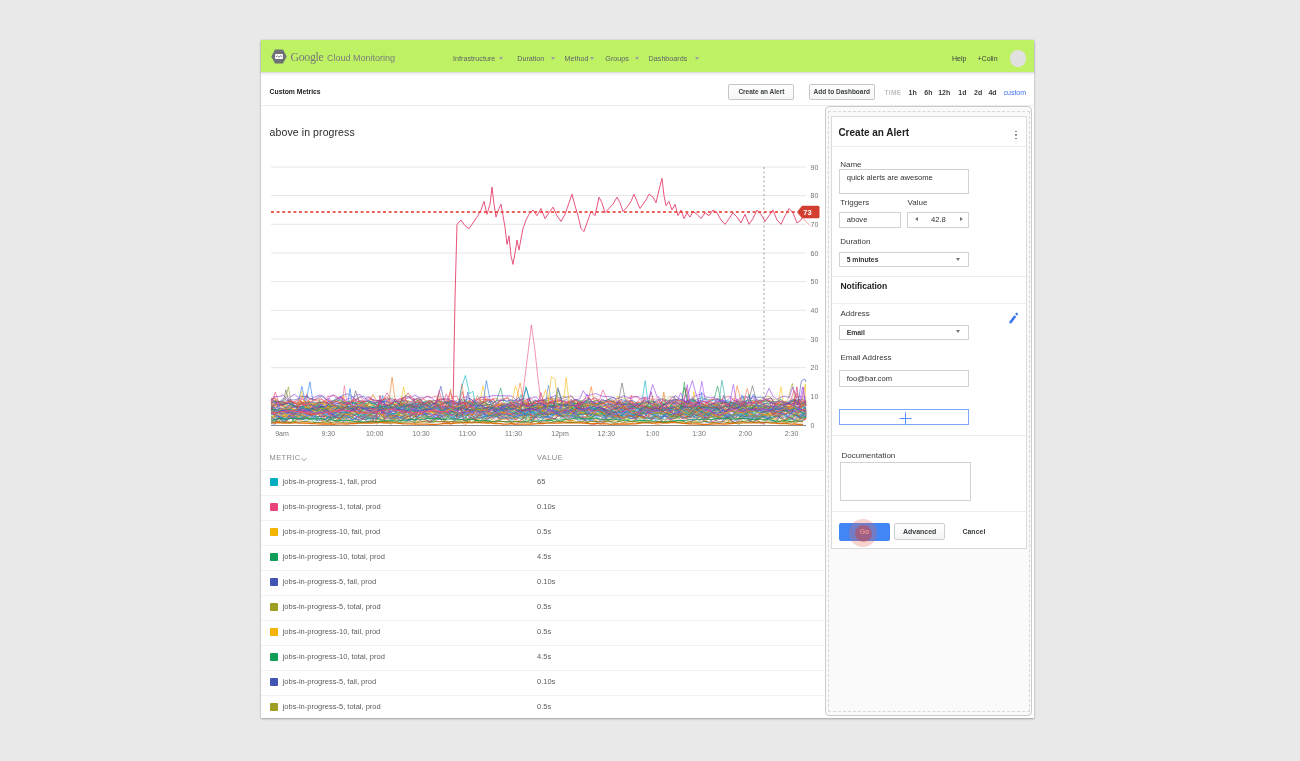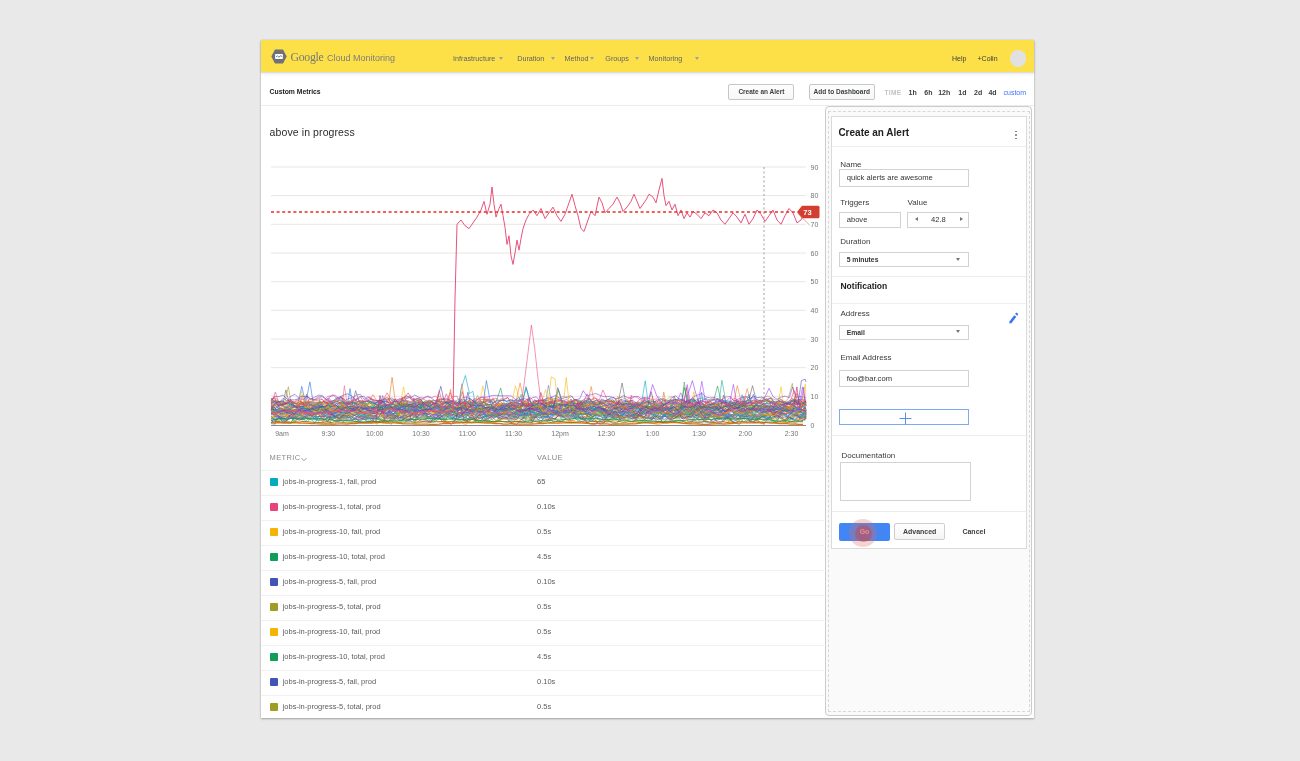--- a/index.html
+++ b/index.html
@@ -1,18 +1,18 @@
 <!DOCTYPE html>
 <html><head><meta charset="utf-8">
 <style>
   * { margin:0; padding:0; box-sizing:border-box; }
   html,body { width:1300px; height:761px; background:#e9e9e9; font-family:"Liberation Sans",sans-serif; }
   .page { position:absolute; left:261px; top:40px; width:773px; height:678px; background:#fff;
           box-shadow:0 1px 2px rgba(0,0,0,0.3), 0 0 1px rgba(0,0,0,0.12); }
-  .hdr { position:absolute; left:0; top:0; width:773px; height:33px; background:#fde047;
+  .hdr { position:absolute; left:0; top:0; width:773px; height:33px; background:#bef264;
          border-bottom:1px solid #dcdcdc; box-shadow:0 1px 3px rgba(0,0,0,0.1); z-index:5;text-align:center; }
   .toolbar { position:absolute; left:0; top:33px; width:773px; height:33px; background:#fff;
              border-bottom:1px solid #ececec; }
   .navitem { position:absolute; top:13.5px; font-size:7.2px; color:#5f6368; }
   .caret { position:absolute; top:17px; width:0; height:0; border-left:2.8px solid transparent;
            border-right:2.8px solid transparent; border-top:3.2px solid #9aa0a6; }
   .glogo { position:absolute; left:29.5px; top:10px; font-family:"Liberation Serif",serif; font-size:11.8px;
            color:#787878; letter-spacing:-0.3px; }
   .gsub { position:absolute; left:66px; top:12.5px; font-size:9px; color:#7d7d7d; }
   .hex { position:absolute; left:10px; top:8.5px; }
@@ -67,21 +67,21 @@
     <span class="glogo">Google</span>
       <span class="gsub">Cloud Monitoring</span>
     <span class="navitem" style="left:192px">Infrastructure</span>
       <span class="caret" style="left:237.7px"></span>
     <span class="navitem" style="left:256.2px">Duration</span>
       <span class="caret" style="left:290px"></span>
     <span class="navitem" style="left:303.6px">Method</span>
       <span class="caret" style="left:329px"></span>
     <span class="navitem" style="left:344.3px">Groups</span>
       <span class="caret" style="left:374px"></span>
-    <span class="navitem" style="left:387.6px">Monitoring</span>
+    <span class="navitem" style="left:387.6px">Dashboards</span>
       <span class="caret" style="left:434px"></span>
     <span class="help" style="left:691px">Help</span>
     <span class="help" style="left:716.5px">+Colin</span>
     <span class="avatar"></span>
   </div>
 
   <div class="toolbar"></div>
   <span class="cmx">Custom Metrics</span>
   <span class="tbtn" style="left:467.3px;width:66.2px">Create an Alert</span>
   <span class="tbtn" style="left:547.6px;width:66.4px">Add to Dashboard</span>
@@ -259,21 +259,21 @@
       <span class="tval">0.5s</span>
     </div>
 
   <div class="sidebar">
     <div class="seldash"></div>
     <div class="card">
       <div class="cardtitle">Create an Alert</div>
       <span class="dots"><span style="top:14px"></span><span style="top:17.5px"></span><span style="top:21px"></span></span>
       <div class="cdiv" style="top:29.6px"></div>
       <span class="clab" style="left:8.3px;top:43px">Name</span>
-      <div class="cinput" style="left:7.3px;top:52.1px;width:130.1px;height:18px;line-height:15.5px">quick alerts are awesome</div>
+      <div class="cinput" style="left:7.3px;top:52.1px;width:130.1px;height:25px;line-height:15.5px">quick alerts are awesome</div>
       <span class="clab" style="left:8.3px;top:81.5px">Triggers</span>
       <span class="clab" style="left:75.6px;top:81.5px">Value</span>
       <div class="cinput" style="left:7.3px;top:95.5px;width:61.8px;height:16.3px;line-height:14.5px">above</div>
       <div class="cinput" style="left:75.6px;top:95.5px;width:61.8px;height:16.3px;line-height:14.5px;padding:0;text-align:center">42.8</div>
       <span style="position:absolute;left:83px;top:100.5px;width:0;height:0;border-top:2.6px solid transparent;border-bottom:2.6px solid transparent;border-right:3px solid #757575"></span>
       <span style="position:absolute;left:128.5px;top:100.5px;width:0;height:0;border-top:2.6px solid transparent;border-bottom:2.6px solid transparent;border-left:3px solid #757575"></span>
       <span class="clab" style="left:8.3px;top:120.5px">Duration</span>
       <div class="csel" style="left:7.3px;top:135.6px;width:130.1px;height:15.2px;line-height:13.5px">5 minutes</div>
       <span class="selcaret" style="left:124px;top:141.5px"></span>
       <div class="cdiv" style="top:159.8px"></div>

